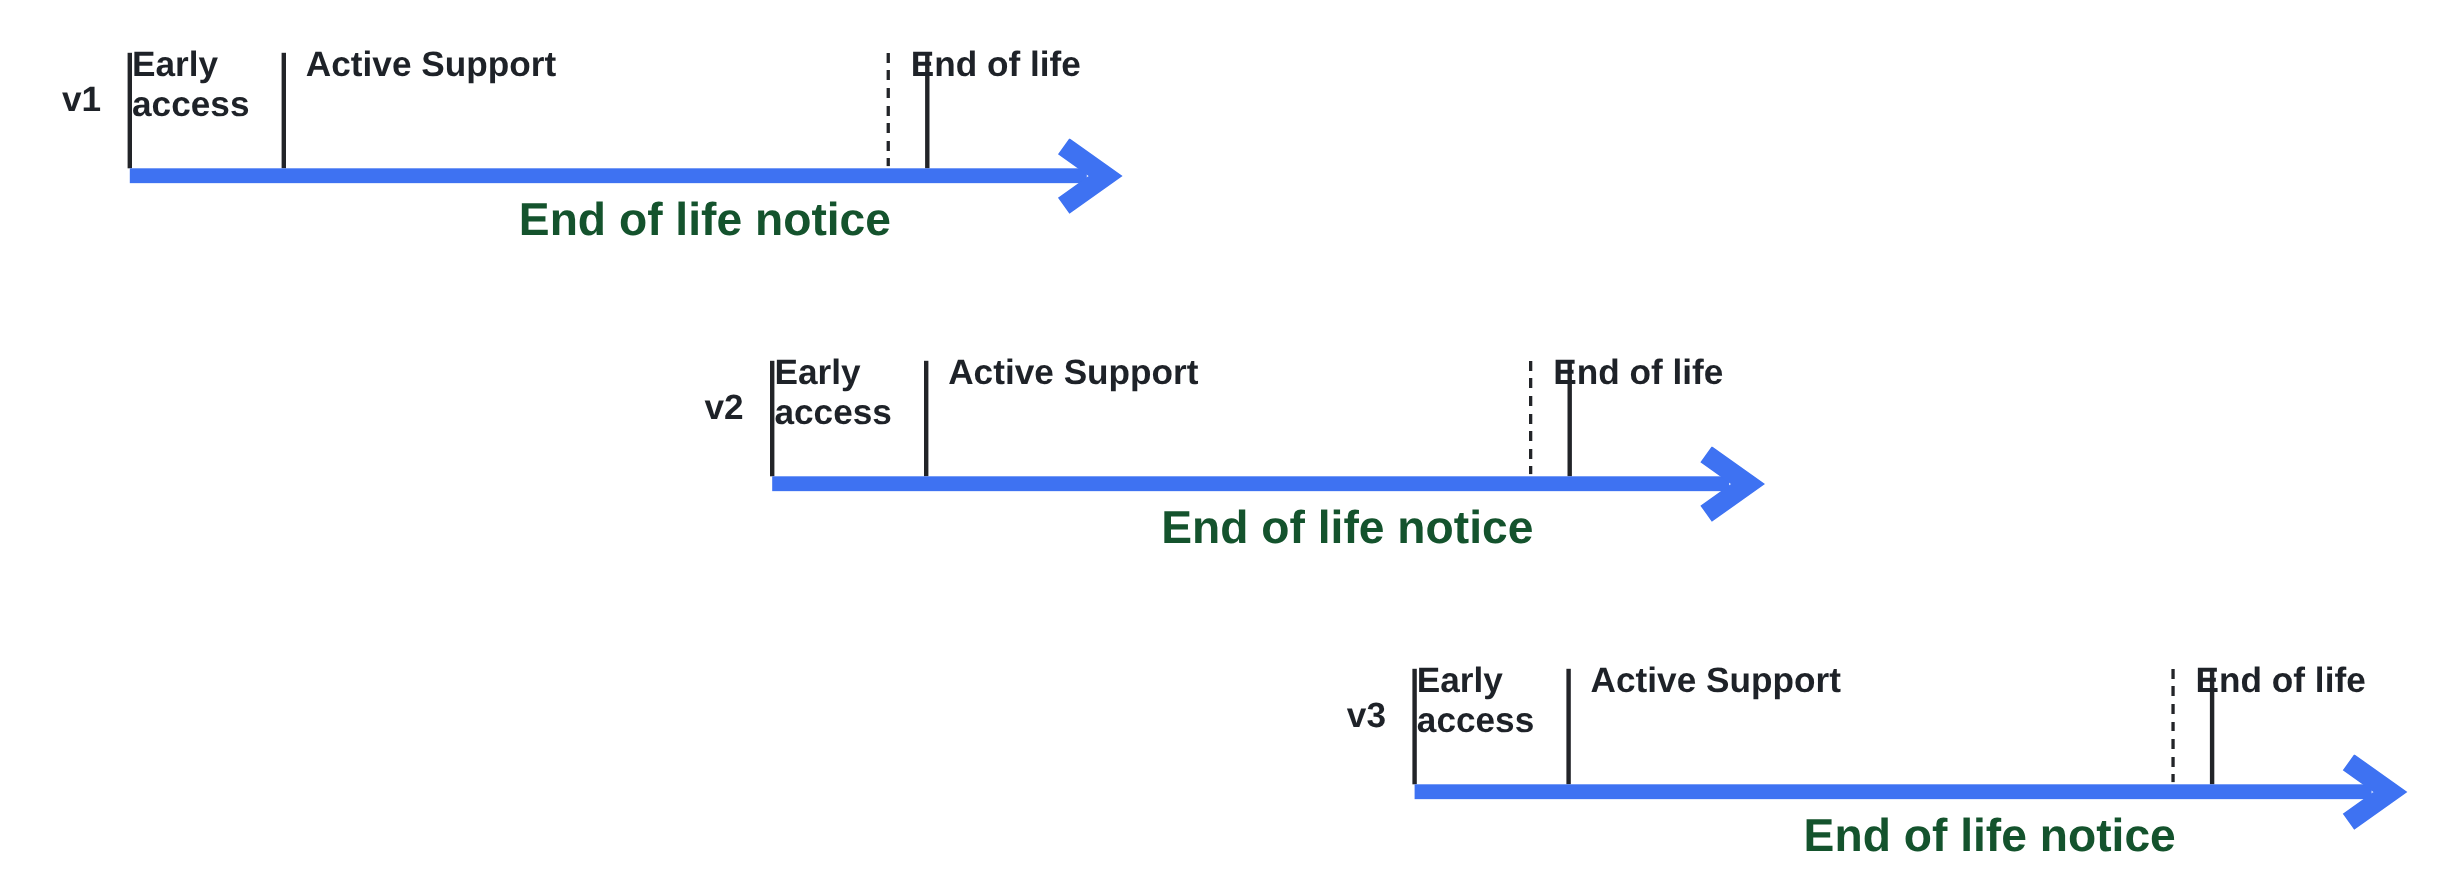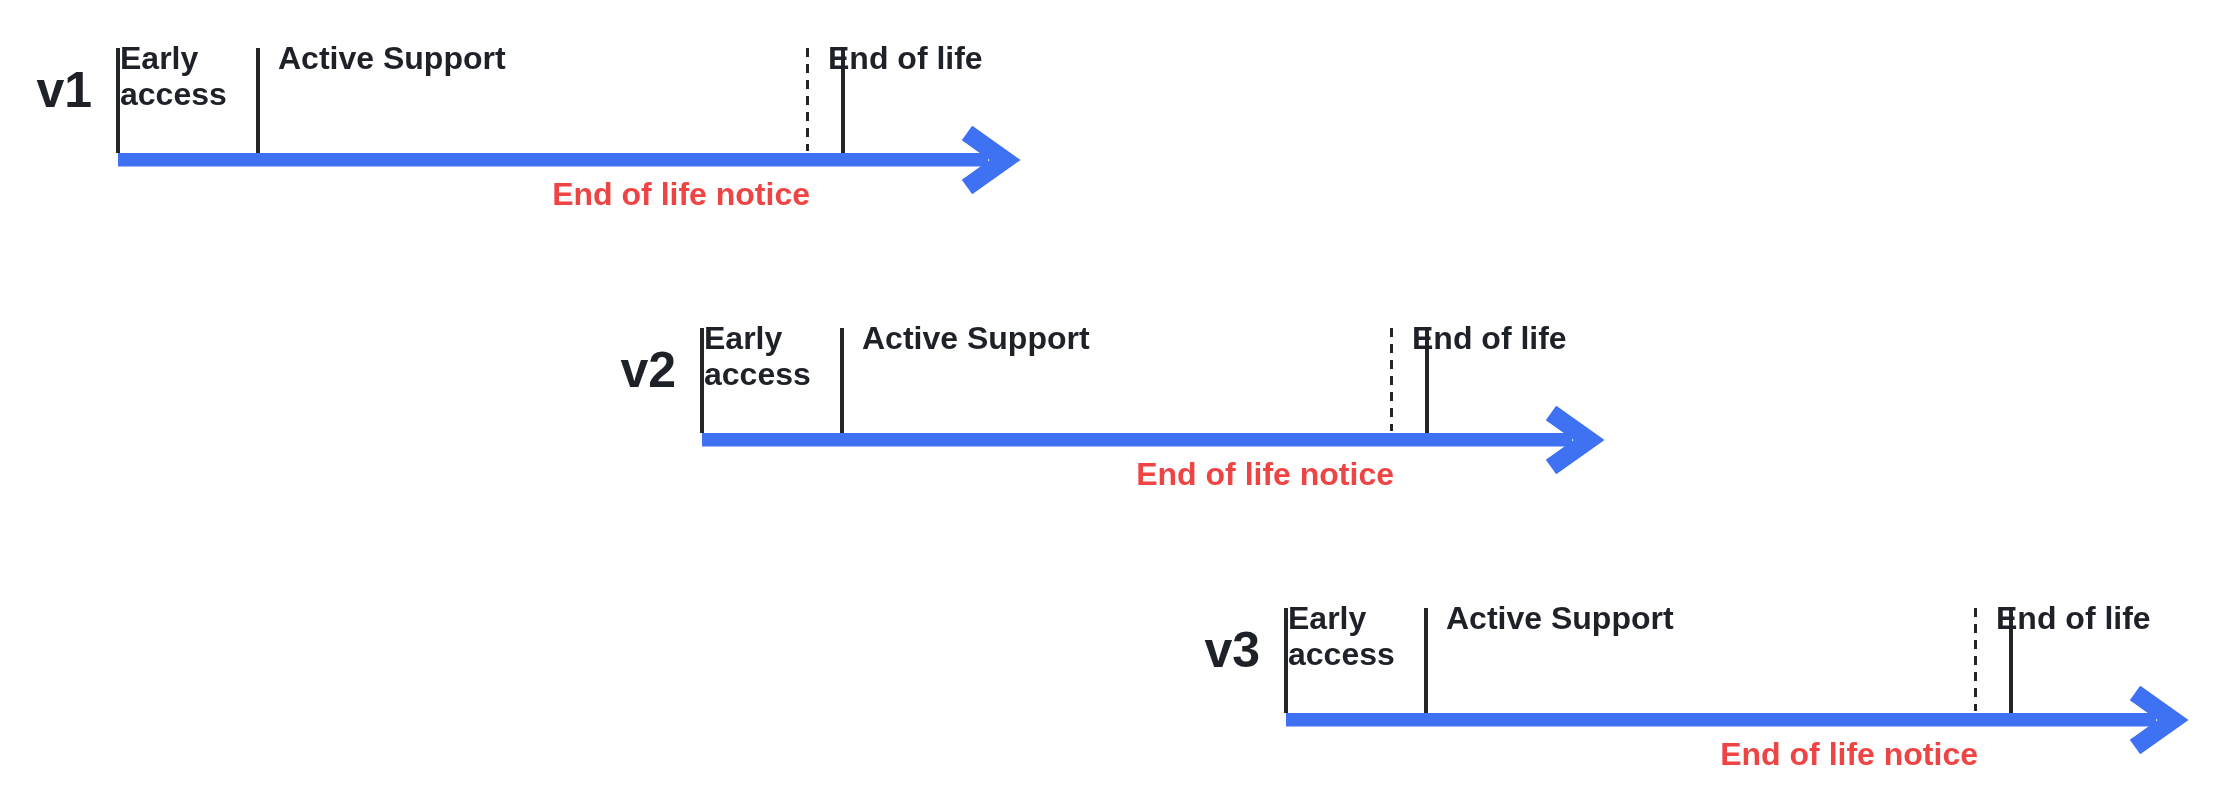--- a/index.html
+++ b/index.html
@@ -9,42 +9,42 @@
     font-family:"Liberation Sans",sans-serif;
     position:relative;overflow:hidden;
   }
   .timeline-row{position:absolute;width:1110px;height:240px;}
   .row-v1{left:20px;top:30px;}
   .row-v2{left:604px;top:310px;}
   .row-v3{left:1188px;top:590px;}
 
   .version-label{
     position:absolute;left:0;top:36px;width:72px;
-    text-align:right;font-size:50px;font-weight:700;
+    text-align:right;font-size:32px;font-weight:700;
     color:#1e2228;line-height:48px;
   }
   .tick{position:absolute;top:18px;width:4px;height:105px;background:#222428;}
   .tick-start{left:96px;}
   .tick-second{left:236px;}
   .tick-eol{left:821px;}
   .dashed-tick{
     position:absolute;left:786px;top:18px;width:3px;height:103px;
     background:repeating-linear-gradient(to bottom,#222428 0 9px,transparent 9px 16px);
   }
   .phase-label{
     position:absolute;top:10px;
     font-size:32px;font-weight:700;color:#1e2228;line-height:36px;
     white-space:nowrap;
   }
   .phase-early{left:100px;width:130px;white-space:normal;}
   .phase-active{left:258px;}
   .phase-eol{left:808px;}
   .notice-label{
     position:absolute;left:440px;width:350px;top:146px;
-    text-align:right;font-size:32px;font-weight:700;color:#ef4444;
+    text-align:right;font-size:42px;font-weight:700;color:#14532d;
     white-space:nowrap;
   }
   .arrow-svg{position:absolute;left:96px;top:96px;width:908px;height:84px;}
 </style>
 </head>
 <body>
 
 <div class="timeline-row row-v1">
   <div class="version-label">v1</div>
   <div class="tick tick-start"></div>

